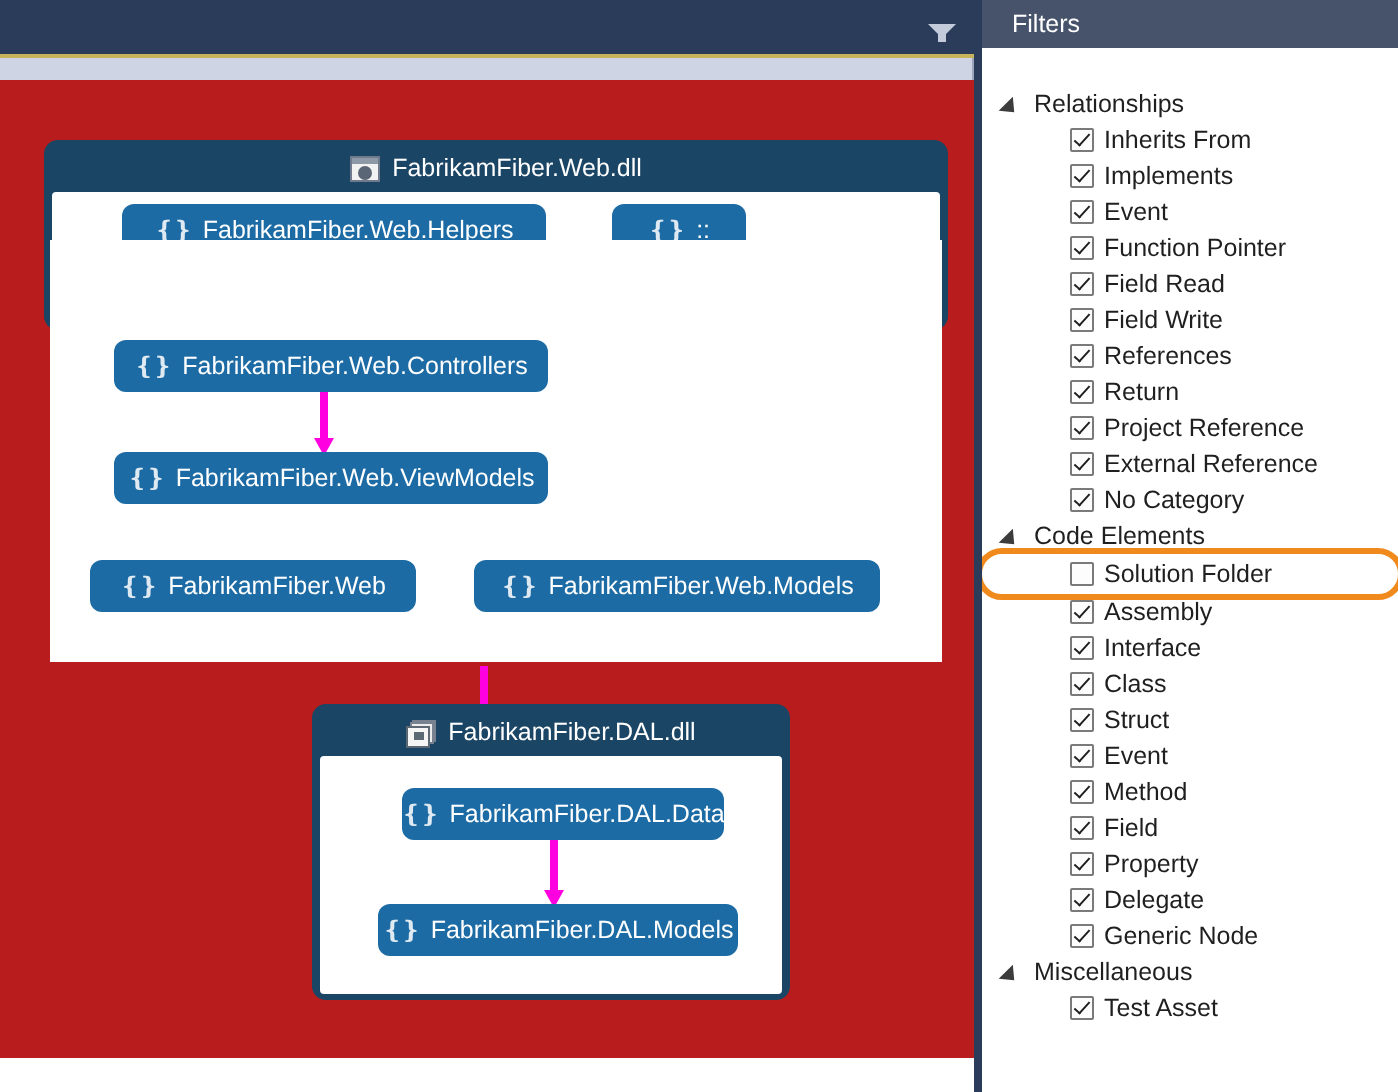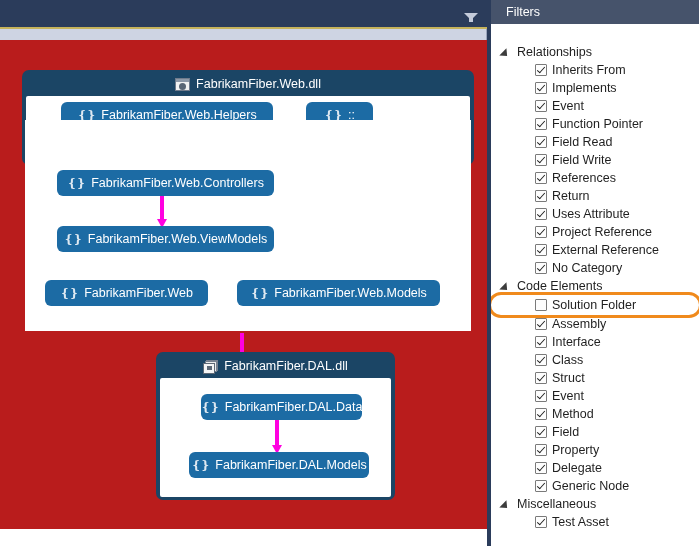--- a/index.html
+++ b/index.html
@@ -310,24 +310,20 @@
       <div class="tree-item">
         <span class="cb checked"></span>
         <span>References</span>
       </div>
       <div class="tree-item">
         <span class="cb checked"></span>
         <span>Return</span>
       </div>
       <div class="tree-item">
         <span class="cb checked"></span>
-        <span>Uses Attribute</span>
-      </div>
-      <div class="tree-item">
-        <span class="cb checked"></span>
         <span>Project Reference</span>
       </div>
       <div class="tree-item">
         <span class="cb checked"></span>
         <span>External Reference</span>
       </div>
       <div class="tree-item">
         <span class="cb checked"></span>
         <span>No Category</span>
       </div>

